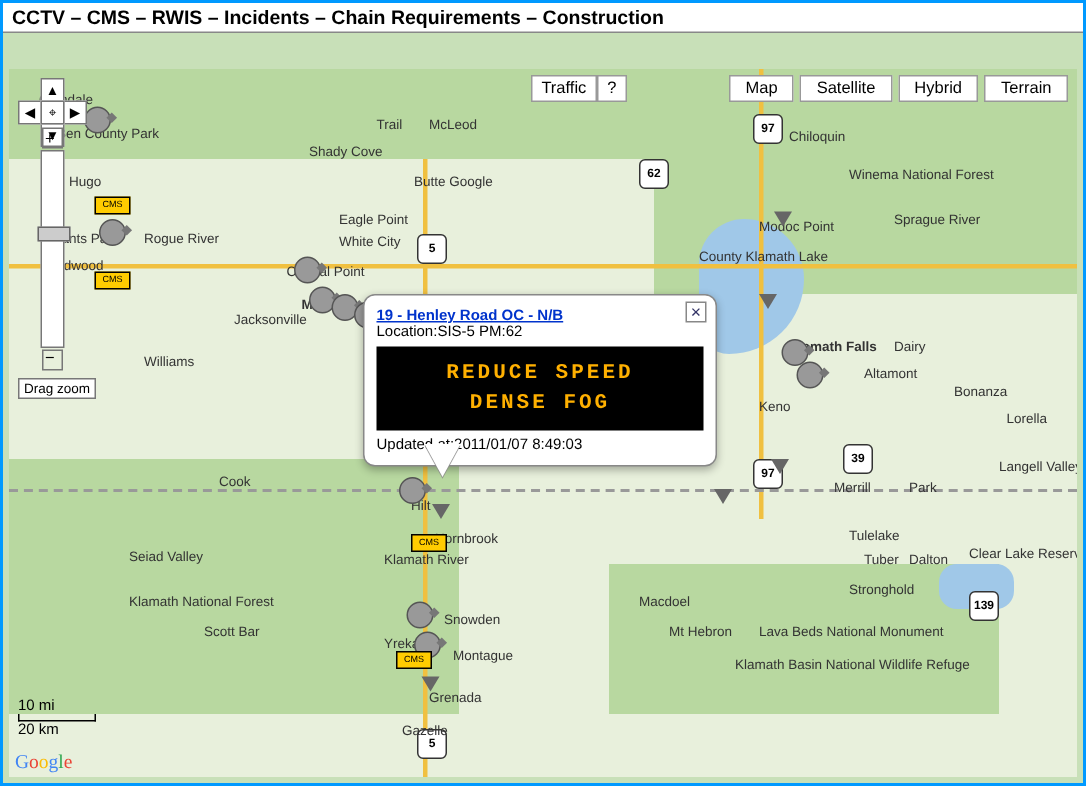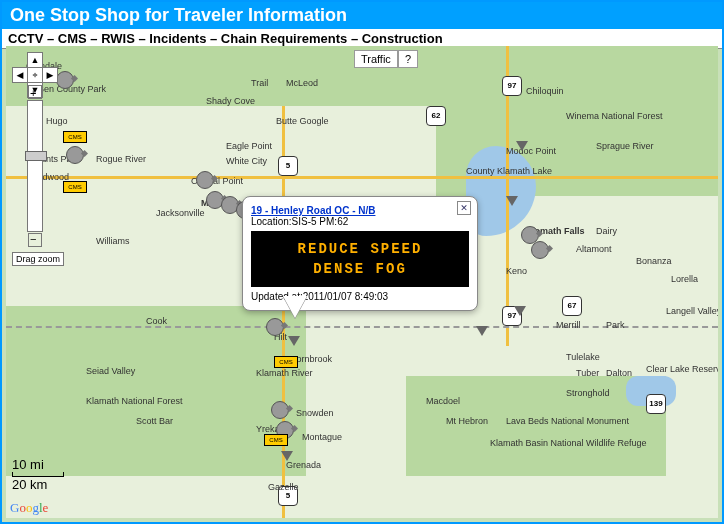--- a/index.html
+++ b/index.html
@@ -28,21 +28,21 @@
   .zoomtrack{width:14px;height:130px;border:1px solid #777;background:#fff;margin:4px 0 0 15px;position:relative;}
   .zoomtrack:before,.zoomtrack:after{content:"";position:absolute;left:0;right:0;height:14px;border:1px solid #777;box-sizing:border-box;}
   .zoomtrack:before{top:-16px;}
   .zoomtrack:after{bottom:-16px;}
   .zoomtrack .plus,.zoomtrack .minus{position:absolute;left:2px;font-size:11px;line-height:14px;}
   .zoomtrack .plus{top:-15px;}
   .zoomtrack .minus{bottom:-15px;}
   .zoomtrack .thumb{position:absolute;left:-3px;width:20px;height:8px;background:#ccc;border:1px solid #666;top:50px;}
   .dragzoom{border:1px solid #777;background:#fff;font-size:9px;padding:1px 3px;margin-top:20px;display:inline-block;cursor:pointer;}
   
-  .scale{position:absolute;left:6px;bottom:26px;font-size:13px;color:#000;}
+  .scale{position:absolute;left:6px;bottom:26px;font-size:10px;color:#000;}
   .scale .bar{width:50px;height:4px;border:1px solid #000;border-top:none;}
   .glogo{position:absolute;left:4px;bottom:2px;font-size:13px;font-family:Georgia,serif;}
   .glogo span:nth-child(1){color:#4285f4}.glogo span:nth-child(2){color:#ea4335}.glogo span:nth-child(3){color:#fbbc05}.glogo span:nth-child(4){color:#4285f4}.glogo span:nth-child(5){color:#34a853}.glogo span:nth-child(6){color:#ea4335}
   .attr{position:absolute;right:90px;bottom:2px;font-size:9px;color:#444;}
   .attr a{color:#0066cc;}
   
   .mini{position:absolute;right:4px;bottom:4px;width:80px;height:80px;border:1px solid #888;background:#cde3ea;}
   .mini .ov{position:absolute;border:2px solid #5577cc;width:34px;height:22px;left:8px;top:24px;}
   .mini .lbl{position:absolute;font-size:8px;color:#333;}
   
@@ -57,21 +57,20 @@
   .infowin a{color:#0033cc;font-weight:bold;font-size:10px;}
   .cmsboard{background:#000;color:#ffb000;font-family:"Courier New",monospace;font-size:14px;font-weight:bold;text-align:center;padding:6px 4px;margin:4px 0;letter-spacing:2px;}
   .cmsboard div{margin:4px 0;}
   .tail{position:absolute;left:40px;bottom:-20px;width:0;height:0;border:12px solid transparent;border-top:22px solid #fff;filter:drop-shadow(0 1px 0 #888);}
   .shield{position:absolute;width:18px;height:18px;border:1px solid #333;border-radius:4px;background:#fff;font-size:8px;font-weight:bold;text-align:center;line-height:18px;}
 </style>
 </head>
 <body>
 
 <div class="window">
-  <div class="titlebar">One Stop Shop for Traveler Information</div>
   <div class="subbar">CCTV – CMS – RWIS – Incidents – Chain Requirements – Construction</div>
 
   <div class="mapwrap">
     <div class="land"></div>
 
     <div class="forest" style="left:0;top:0;width:720px;height:60px"></div>
     <div class="forest" style="left:0;top:260px;width:300px;height:170px"></div>
     <div class="forest" style="left:430px;top:0;width:290px;height:150px"></div>
     <div class="forest" style="left:400px;top:330px;width:260px;height:100px"></div>
 
@@ -81,21 +80,21 @@
     <div class="roadv" style="left:276px;top:60px;height:420px"></div>
     <div class="roadv" style="left:500px;top:0;height:300px"></div>
     <div class="road" style="left:0;top:130px;width:720px"></div>
     <div class="border"></div>
 
     <div class="shield" style="left:272px;top:110px">5</div>
     <div class="shield" style="left:272px;top:440px">5</div>
     <div class="shield" style="left:496px;top:30px">97</div>
     <div class="shield" style="left:496px;top:260px">97</div>
     <div class="shield" style="left:420px;top:60px">62</div>
-    <div class="shield" style="left:556px;top:250px">67</div>
+    <div class="shield" style="left:556px;top:250px">39</div>
     <div class="shield" style="left:640px;top:348px">139</div>
 
     <div class="city" style="left:90px;top:108px">Rogue River</div>
     <div class="city" style="left:200px;top:50px">Shady Cove</div>
     <div class="city" style="left:270px;top:70px">Butte Google</div>
     <div class="city" style="left:220px;top:95px">Eagle Point</div>
     <div class="city" style="left:220px;top:110px">White City</div>
     <div class="city" style="left:185px;top:130px">Central Point</div>
     <div class="city" style="left:195px;top:152px;font-weight:bold">Medford</div>
     <div class="city" style="left:150px;top:162px">Jacksonville</div>
@@ -176,20 +175,26 @@
         <div>DENSE FOG</div>
       </div>
       <span>Updated at:2011/01/07 8:49:03</span>
       <div class="tail"></div>
     </div>
 
     <div class="traffic">
       <div class="mapbtn">Traffic</div>
       <div class="mapbtn">?</div>
     </div>
+    <div class="maptypes">
+      <div class="mapbtn">Map</div>
+      <div class="mapbtn">Satellite</div>
+      <div class="mapbtn">Hybrid</div>
+      <div class="mapbtn">Terrain</div>
+    </div>
 
     <div class="panctrl">
       <div class="panpad">
         <div style="left:15px;top:0">▲</div>
         <div style="left:0;top:15px">◀</div>
         <div style="left:30px;top:15px">▶</div>
         <div style="left:15px;top:30px">▼</div>
         <div style="left:15px;top:15px">⌖</div>
       </div>
       <div class="zoomtrack">

